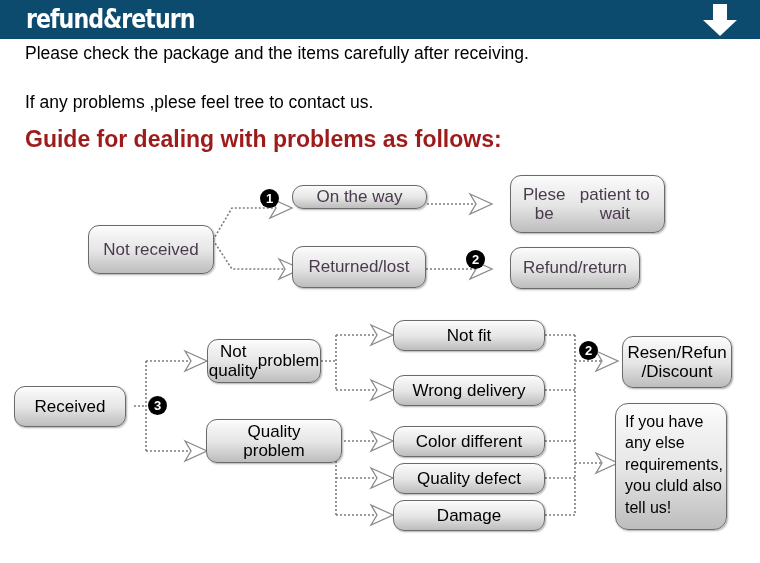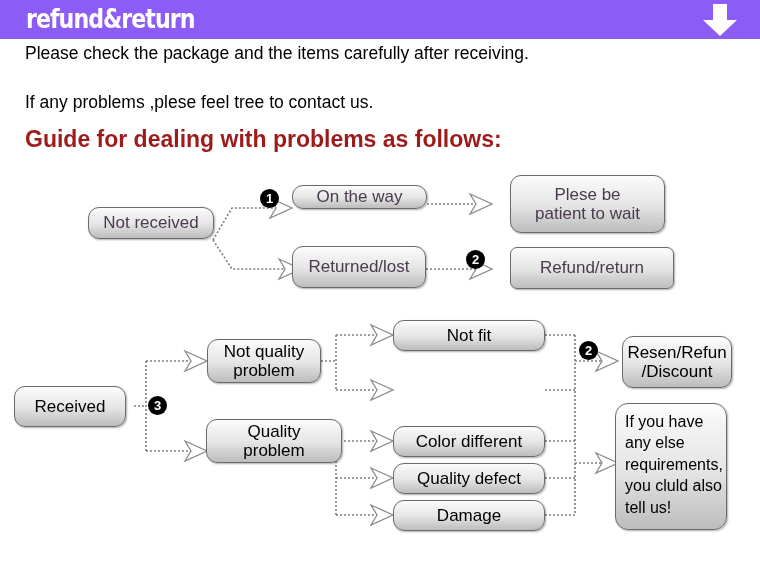--- a/index.html
+++ b/index.html
@@ -16,21 +16,21 @@
     height: 563px;
     background: #ffffff;
     overflow: hidden;
   }
 
   
   #header-bar {
     position: absolute;
     left: 0; top: 0;
     width: 760px; height: 39px;
-    background: #8b5cf6;
+    background: #0c4a6e;
     text-align: center;
   }
   #header-title {
     position: absolute;
     left: 26px; top: 2px;
     color: #ffffff;
     font-family: "DejaVu Sans", sans-serif;
     font-weight: bold;
     font-size: 27px;
     letter-spacing: -1.2px;
@@ -187,50 +187,51 @@
     <path class="conn" d="M545,441 L575,441"></path>
     <path class="conn" d="M545,478 L575,478"></path>
     <path class="conn" d="M545,515 L575,515"></path>
     <path class="conn" d="M575,335 L575,515"></path>
     <path class="conn" d="M575,361 L602,361"></path>
     <path class="conn" d="M575,463 L602,463"></path>
     <polygon class="arrowhead" points="596,351 618,361 596,371 602,361"></polygon>
     <polygon class="arrowhead" points="596,453 618,463 596,473 602,463"></polygon>
   </svg>
 
-  <div class="node purple" style="left:88px; top:207px; width:126px; height:32px;">Not received</div>
+  <div class="node purple" style="left:88px; top:225px; width:126px; height:49px;">Not received</div>
 
   <div class="node purple" style="left:292px; top:185px; width:135px; height:24px;">On the way</div>
 
   <div class="node purple" style="left:292px; top:246px; width:134px; height:42px;">Returned/lost</div>
 
-  <div class="node purple" style="left:510px; top:175px; width:155px; height:58px; flex-direction:column;">
+  <div class="node purple" style="left:510px; top:175px; width:155px; height:58px; flex-direction:row;">
     <span>Plese be</span>
     <span>patient to wait</span>
   </div>
 
-  <div class="node purple" style="left:510px; top:247px; width:164px; height:42px;border-radius:7px;">Refund/return</div>
+  <div class="node purple" style="left:510px; top:247px; width:130px; height:42px;">Refund/return</div>
 
   <div class="bullet" style="left:260px; top:189px;">1</div>
   <div class="bullet" style="left:466px; top:250px;">2</div>
 
   <div class="node" style="left:14px; top:386px; width:112px; height:41px;">Received</div>
 
-  <div class="node" style="left:207px; top:339px; width:114px; height:44px; flex-direction:column;">
+  <div class="node" style="left:207px; top:339px; width:114px; height:44px; ">
     <span>Not quality</span>
     <span>problem</span>
   </div>
 
   <div class="node" style="left:206px; top:419px; width:136px; height:44px; flex-direction:column;">
     <span>Quality</span>
     <span>problem</span>
   </div>
 
   <div class="node" style="left:393px; top:320px; width:152px; height:31px;">Not fit</div>
 
+  <div class="node" style="left:393px; top:375px; width:152px; height:31px;">Wrong delivery</div>
 
   <div class="node" style="left:393px; top:426px; width:152px; height:31px;">Color different</div>
 
   <div class="node" style="left:393px; top:463px; width:152px; height:31px;">Quality defect</div>
 
   <div class="node" style="left:393px; top:500px; width:152px; height:31px;">Damage</div>
 
   <div class="node para-box" style="left:615px; top:403px; width:112px; height:127px;">If you have any else requirements, you cluld also tell us!</div>
 
   <div class="node" style="left:622px; top:336px; width:110px; height:52px; flex-direction:column;">

